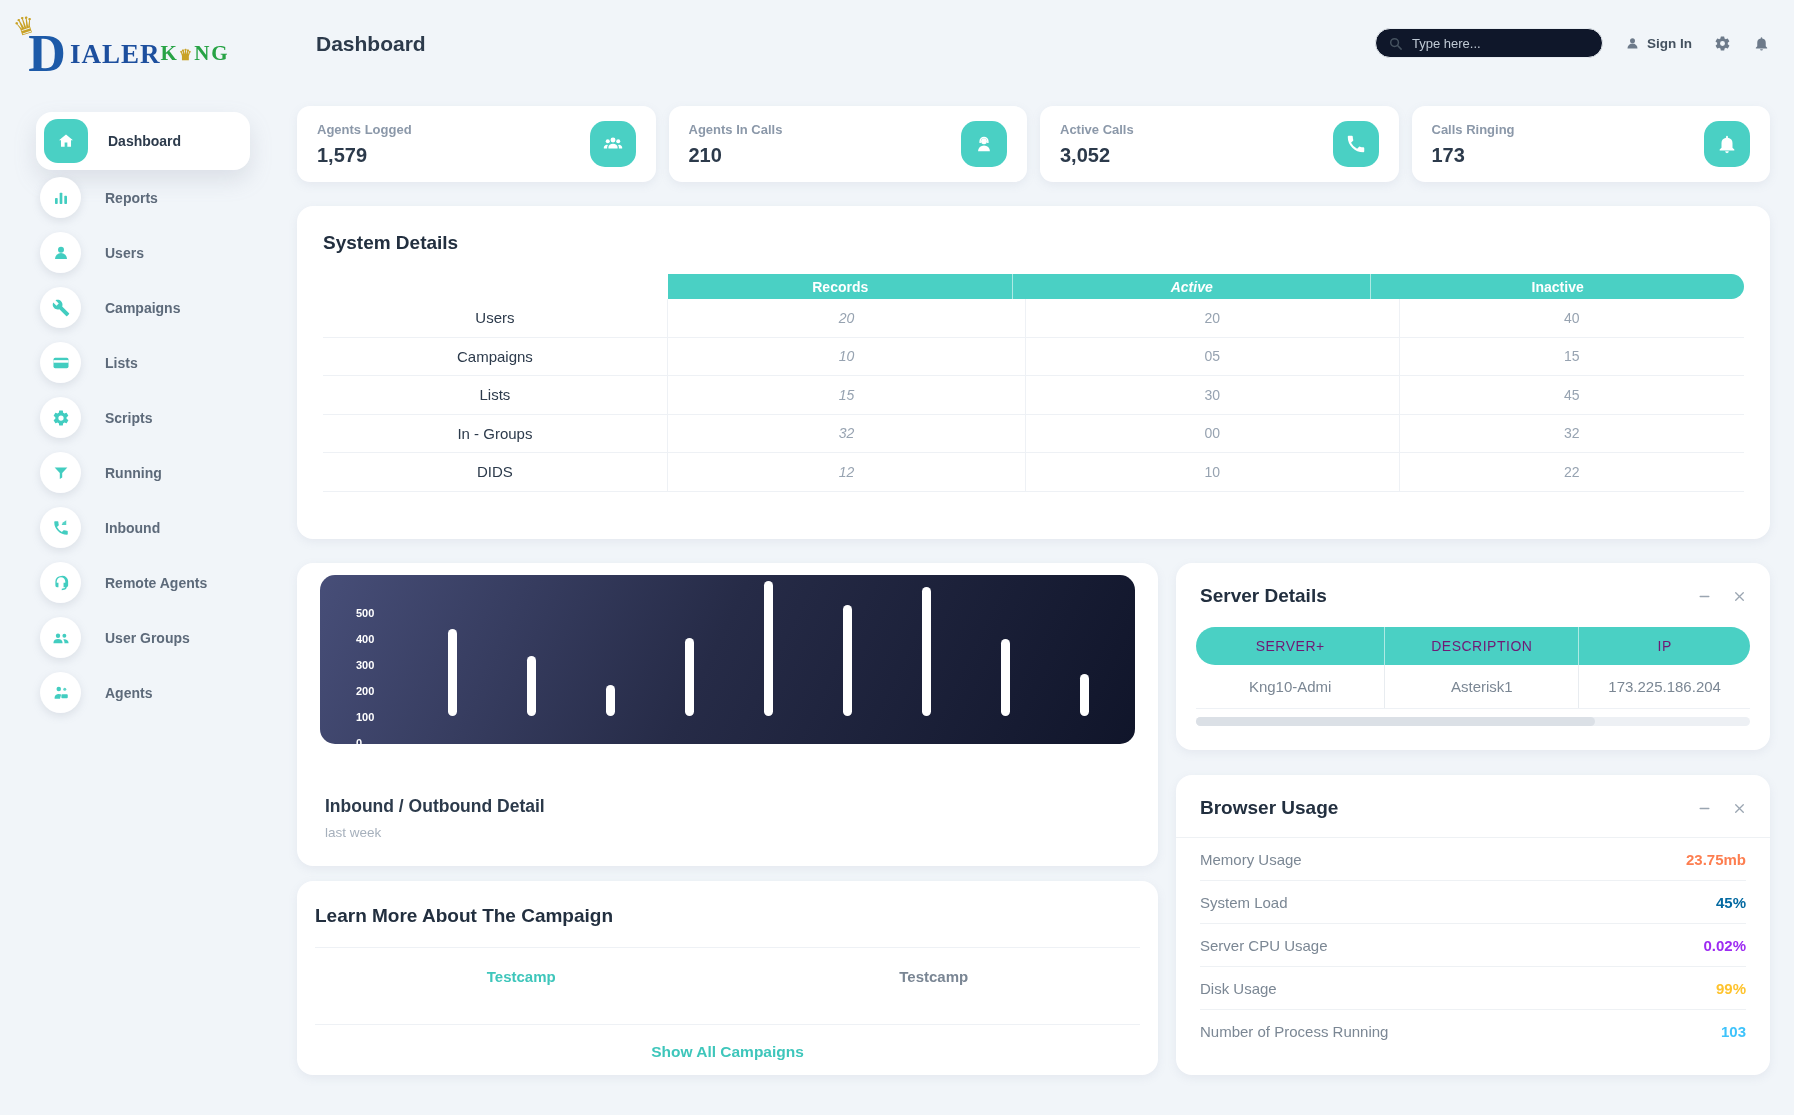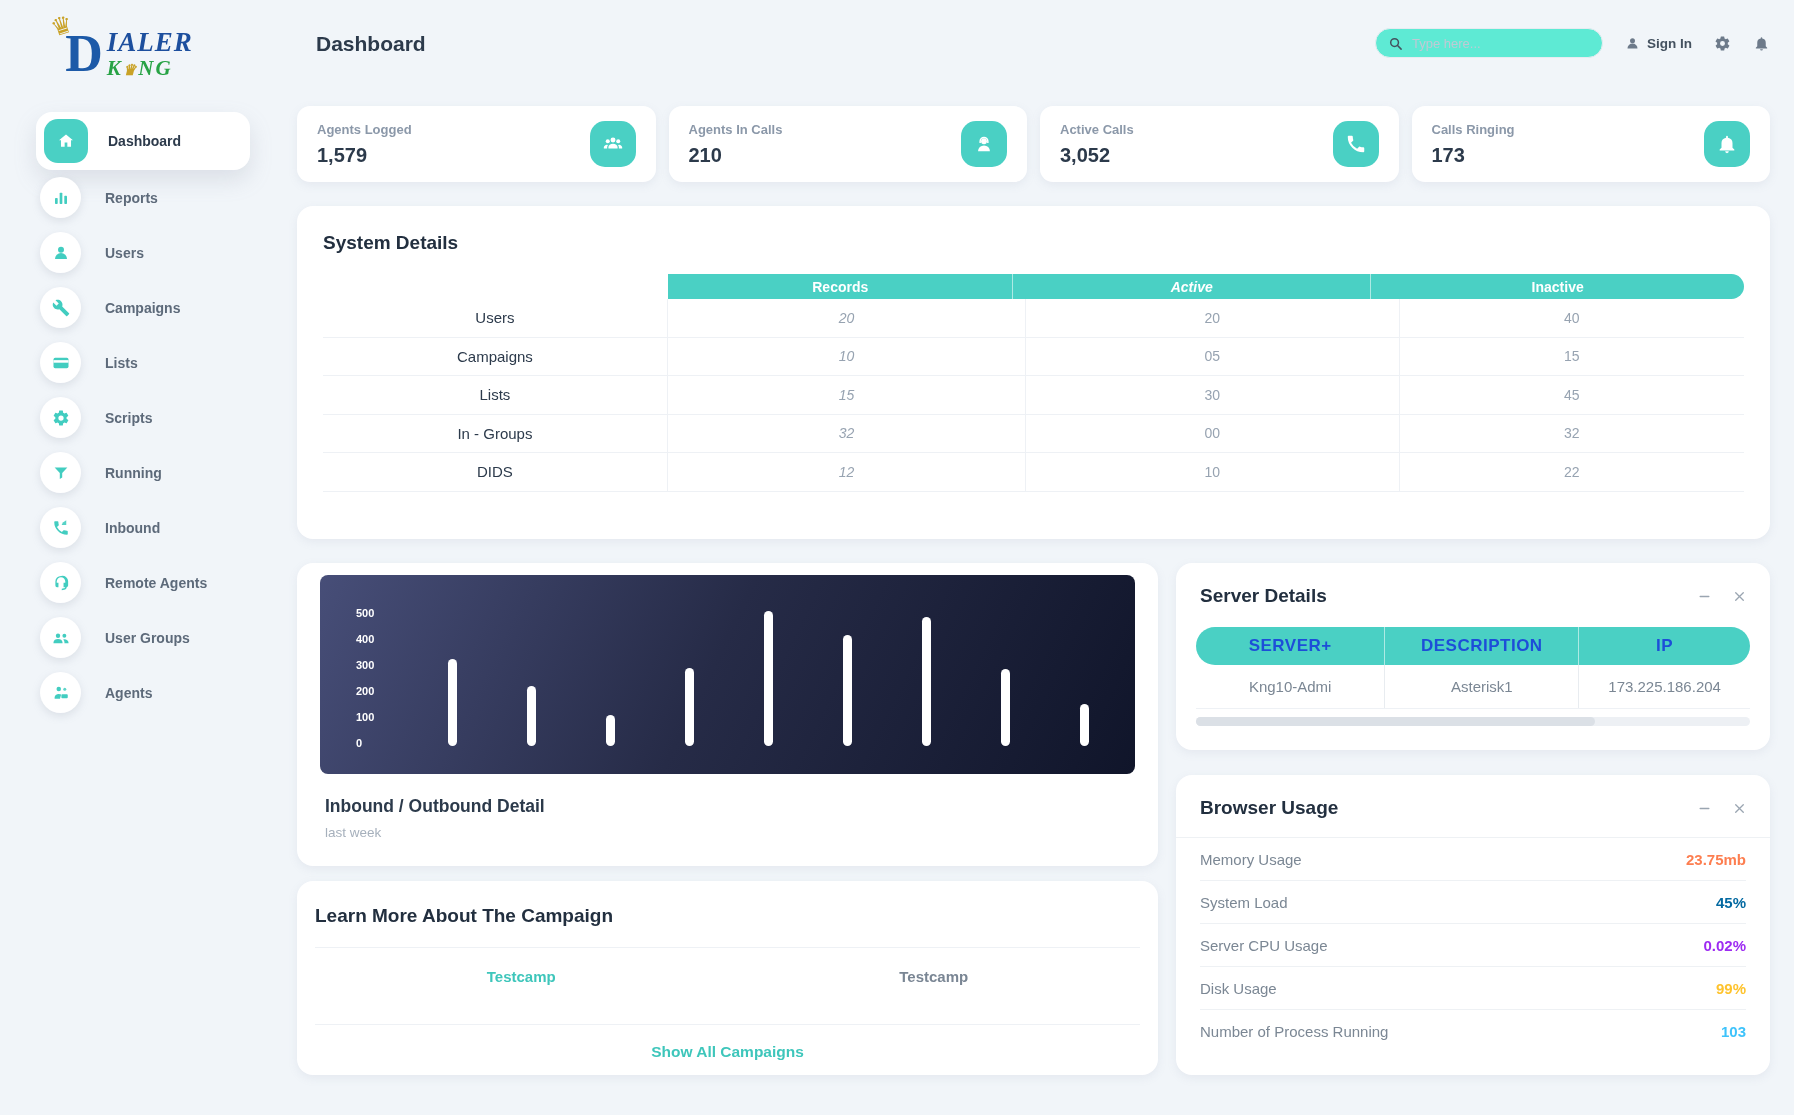--- a/index.html
+++ b/index.html
@@ -12,39 +12,39 @@
     color:#2c3a4b;
   }
   .abs { position:absolute; }
 
   
   .sidebar { position:absolute; left:0; top:0; width:258px; height:100%; }
   .logo { margin:14px auto 6px; width:190px; height:80px; display:flex; align-items:center; justify-content:center; gap:4px; cursor:pointer; }
   .logo-d-wrap { position:relative; }
   .logo-crown { position:absolute; left:-14px; top:-16px; color:#c9a227; transform:rotate(-18deg); font-size:24px; }
   .logo-d { font-family:"Liberation Serif", serif; font-weight:bold; font-size:52px; color:#1d5aa8; line-height:1; }
-  .logo-txt { display:flex; flex-direction:column; line-height:1;font-style:italic; }
+  .logo-txt { display:flex; line-height:1; }
   .logo-line1 { font-family:"Liberation Serif", serif; font-weight:bold; font-size:27px; color:#1d4f9e; letter-spacing:1px; }
   .logo-line2 { font-family:"Liberation Serif", serif; font-weight:bold; font-size:21px; color:#27a345; letter-spacing:2px; margin-top:2px; }
   .logo-line2 .mini-crown { color:#c9a227; font-size:15px; }
 
   .nav { margin-top:18px; }
   .nav-item { height:55px; display:flex; align-items:center; gap:24px; padding-left:40px; cursor:pointer; }
   .nav-icon { width:41px; height:41px; border-radius:50%; background:#fff; box-shadow:0 3px 9px rgba(140,152,170,.22); display:grid; place-items:center; color:#42cdc0; flex:0 0 auto; }
   .nav-icon svg { width:18px; height:18px; }
   .nav-label { font-size:14px; font-weight:bold; color:#5d6a7a; }
   .nav-item.active { background:#fff; border-radius:16px; margin:0 8px 0 36px; padding-left:8px; gap:20px; height:58px; box-shadow:0 10px 22px rgba(140,152,170,.22); }
   .nav-item.active .nav-icon { border-radius:14px; background:#4ad0c4; color:#fff; width:44px; height:44px; box-shadow:none; }
   .nav-item.active .nav-label { color:#2c3a4b; }
 
   
   .header { position:absolute; left:258px; top:0; right:0; height:86px; }
   .page-title { position:absolute; left:58px; top:32px; font-size:21px; font-weight:bold; color:#2c3a4b; }
   .header-right { position:absolute; right:24px; top:28px; display:flex; align-items:center; gap:22px; }
-  .search-pill { width:228px; height:30px; background:#5eead4; border:1px solid #e7ecf1; border-radius:17px; display:flex; align-items:center; padding:0 12px; gap:9px; }
+  .search-pill { width:228px; height:30px; background:#0f172a; border:1px solid #e7ecf1; border-radius:17px; display:flex; align-items:center; padding:0 12px; gap:9px; }
   .search-pill svg { width:15px; height:15px; color:#45525f; flex:0 0 auto; }
   .search-pill input { border:none; outline:none; flex:1; font-size:13px; color:#5d6a7a; background:transparent; font-family:"Liberation Sans", sans-serif; }
   .search-pill input::placeholder { color:#bfc9d4; }
   .signin { display:flex; align-items:center; gap:7px; cursor:pointer; }
   .signin svg { width:15px; height:15px; color:#6d7a8a; }
   .signin-label { font-size:13.5px; font-weight:bold; color:#44515f; }
   .hdr-icon { cursor:pointer; color:#6d7a8a; display:grid; place-items:center; }
   .hdr-icon svg { width:17px; height:17px; }
 
   
@@ -66,21 +66,21 @@
   .t-head .th { background:#4ad0c4; color:#fff; font-size:14px; font-weight:bold; display:grid; place-items:center; }
   .t-head .th + .th { border-left:1.5px solid rgba(255,255,255,.55); }
   .t-row { display:flex; height:38.5px; border-bottom:1px solid #eef1f5; }
   .t-row .td { display:grid; place-items:center; font-size:14px; color:#97a3b1; }
   .t-row .td + .td { border-left:1px solid #eef1f5; }
   .t-row .td.first { color:#2c3a4b; font-size:15px; }
   .c1 { width:24.2%; } .c2 { width:25.2%;font-style:italic; } .c3 { width:26.3%; } .c4 { width:24.3%; }
 
   
   .chart-card { left:297px; top:563px; width:861px; height:303px; }
-  .dark-chart { position:absolute; left:23px; top:12px; width:815px; height:199px; border-radius:8px;
+  .dark-chart { position:absolute; left:23px; top:12px; width:815px; height:169px; border-radius:15px;
     background:linear-gradient(116deg,#474e78 0%,#262b47 48%,#10152a 100%); overflow:hidden; }
   .ytick { position:absolute; left:36px; color:#fff; font-size:11px; font-weight:bold; }
   .bars { position:absolute; left:128px; right:46px; bottom:28px; display:flex; justify-content:space-between; align-items:flex-end; }
   .bar { width:9px; border-radius:5px; background:#fff; }
   .chart-heading { position:absolute; left:28px; top:233px; font-size:17.5px; font-weight:bold; color:#2c3a4b; }
   .chart-sub { position:absolute; left:28px; top:262px; font-size:13.5px; color:#a6b0bc; }
 
   
   .camp-card { left:297px; top:881px; width:861px; height:194px; padding:24px 18px 0; }
   .camp-divider { height:1px; background:#eef1f5; margin-top:20px; }
@@ -92,21 +92,21 @@
 
   
   .panel-head { display:flex; align-items:center; padding:22px 24px 0; }
   .panel-actions { margin-left:auto; display:flex; gap:22px; align-items:center; }
   .panel-actions .pa { color:#9aa5b1; cursor:pointer; display:grid; place-items:center; }
   .panel-actions svg { width:13px; height:13px; }
 
   .server-card { left:1176px; top:563px; width:594px; height:187px; }
   .srv-table { margin:20px 20px 0; }
   .srv-head { display:flex; height:38px; border-radius:19px; overflow:hidden; }
-  .srv-head .th { background:#4ad0c4; color:#1d4ed8; font-size:17px; font-weight:bold; letter-spacing:.5px; display:grid; place-items:center; }
+  .srv-head .th { background:#4ad0c4; color:#701a75; font-size:14px; font-weight:normal; letter-spacing:.5px; display:grid; place-items:center; }
   .srv-head .th + .th { border-left:1.5px solid rgba(255,255,255,.55); }
   .srv-row { display:flex; height:44px; border-bottom:1px solid #eef1f5; }
   .srv-row .td { display:grid; place-items:center; font-size:15px; color:#7b8794; }
   .srv-row .td + .td { border-left:1px solid #e8ecf0; }
   .s1 { width:34%; } .s2 { width:35%; } .s3 { width:31%; }
   .srv-scrollbar { margin:8px 20px 0; height:9px; border-radius:5px; background:#edf0f4; position:relative; cursor:pointer; }
   .srv-thumb { position:absolute; left:0; top:0; height:100%; width:72%; border-radius:5px; background:#dbe0e6; }
 
   .browser-card { left:1176px; top:775px; width:594px; height:300px; }
   .bu-divider { height:1px; background:#eef1f4; margin-top:18px; }

